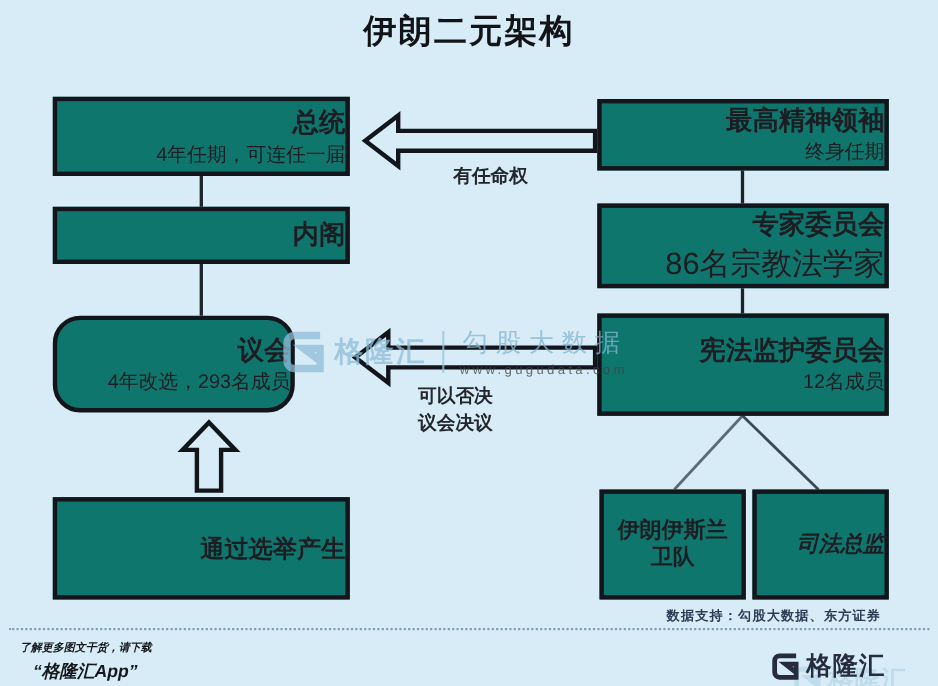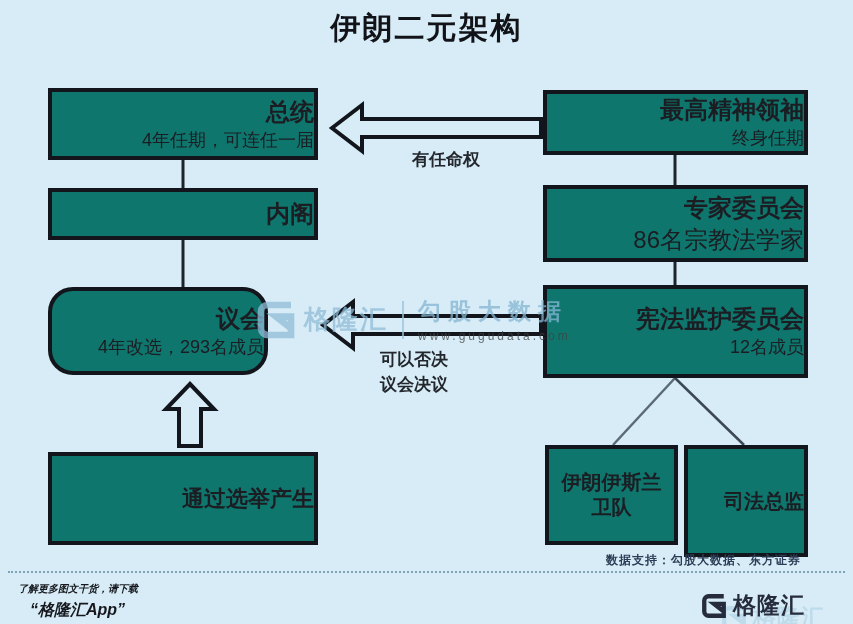--- a/index.html
+++ b/index.html
@@ -42,21 +42,21 @@
   .wm{
     position:absolute;top:296px;left:256px;
     display:flex;align-items:center;
     color:#7fb2d2;opacity:.75;
     pointer-events:none;
   }
   .wm .gicon{margin-right:8px;}
   .wm .brand{font-size:26px;font-weight:bold;letter-spacing:2px;color:#8fbcd8;}
   .wm .bar{width:2px;height:38px;background:#9cc4da;margin:0 14px;}
   .wm .right{display:flex;flex-direction:column;}
-  .wm .bigdata{font-size:23px;font-weight:bold;letter-spacing:7px;color:#85b5d3;}
+  .wm .bigdata{font-size:23px;font-weight:normal;letter-spacing:7px;color:#85b5d3;text-align:right;}
   .wm .url{font-size:12px;letter-spacing:3px;color:#404040;margin-top:2px;}
   
   .sep{
     position:absolute;left:8px;right:8px;top:571px;
     border-top:2px dotted #7ea2b6;
   }
   .data-support{
     position:absolute;top:552px;right:52px;
     font-size:12px;font-weight:bold;color:#2c3e57;letter-spacing:1px;
   }
@@ -126,33 +126,33 @@
     <div class="bt" style="font-size:22px;">通过选举产生</div>
   </div>
 
   <div class="box" style="left:543px;top:90px;width:265px;height:65px;">
     <div class="bt">最高精神领袖</div>
     <div class="bs">终身任期</div>
   </div>
 
   <div class="box" style="left:543px;top:185px;width:265px;height:77px;">
     <div class="bt">专家委员会</div>
-    <div class="bs" style="font-size:24px;">86名宗教法学家</div>
+    <div class="bs" style="font-size:28px;">86名宗教法学家</div>
   </div>
 
   <div class="box" style="left:543px;top:285px;width:265px;height:93px;">
     <div class="bt">宪法监护委员会</div>
     <div class="bs">12名成员</div>
   </div>
 
   <div class="box small" style="left:545px;top:445px;width:133px;height:100px;padding:0 10px;">
     <div class="bt">伊朗伊斯兰卫队</div>
   </div>
 
-  <div class="box small" style="left:684px;top:445px;width:124px;height:112px;">
+  <div class="box small" style="left:684px;top:445px;width:124px;height:100px;font-style:italic;">
     <div class="bt">司法总监</div>
   </div>
 
   <div class="arrow-label" style="left:330px;top:148px;width:150px;">有任命权</div>
   <div class="arrow-label" style="left:380px;top:348px;width:110px;text-align:left;">
     <div>可以否决</div>
     <div>议会决议</div>
   </div>
 
   <div class="wm">

